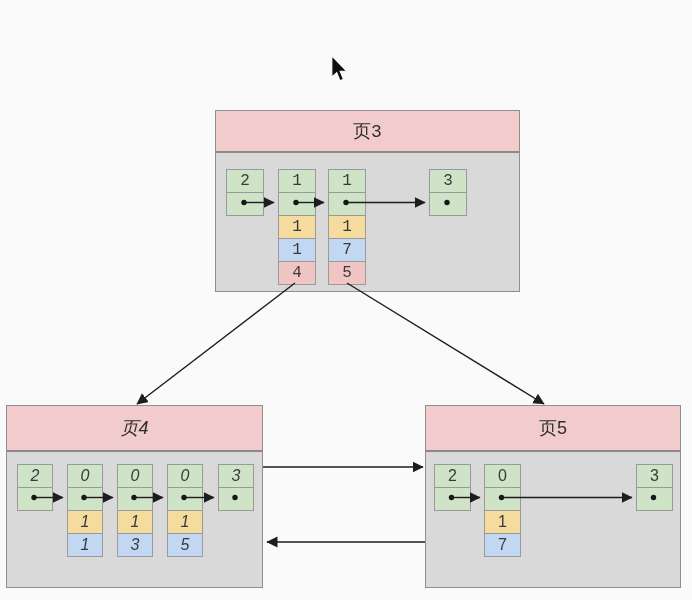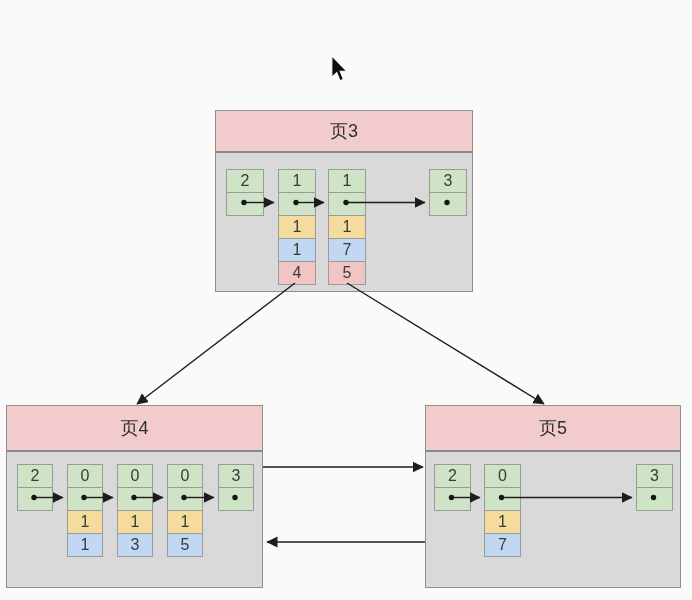--- a/index.html
+++ b/index.html
@@ -37,21 +37,21 @@
   .c-pink{background:var(--cell-pink,#f2c5c5);}
   #arrowsvg{position:absolute;left:0;top:0;z-index:5;pointer-events:none;}
   #cursor{position:absolute;left:330px;top:55px;z-index:10;}
 </style>
 </head>
 <body>
 
 <div id="canvas" style="--bg: #fafafa; --page-header: #f2cccc; --page-body: #d9d9d9; --cell-green: #cfe3c6; --cell-orange: #f6db9e; --cell-blue: #c2d7f2; --cell-pink: #f2c5c5;">
 
 
-  <div class="page" id="page0" style="left: 215px; top: 110px; width: 258px; height: 182px;">
+  <div class="page" id="page0" style="left: 215px; top: 110px; width: 305px; height: 182px; font-family: Liberation Mono, monospace;">
     <div class="page-header" id="hdr0" style="height: 42px;">
       <span>页3</span>
     </div>
   <div class="rec" style="left: 10px; top: 58px; width: 38px;">
         <div class="cell c-green" style="top: 0px; height: 24px;">2</div>
         <div class="cell c-green" style="top: 23px; height: 24px;"></div>
       </div>
       <div class="rec" style="left: 62px; top: 58px; width: 38px;">
         <div class="cell c-green" style="top: 0px; height: 24px;">1</div>
         <div class="cell c-green" style="top: 23px; height: 24px;"></div>
@@ -65,21 +65,21 @@
         <div class="cell c-orange" style="top: 46px; height: 24px;">1</div>
         <div class="cell c-blue" style="top: 69px; height: 24px;">7</div>
         <div class="cell c-pink" style="top: 92px; height: 24px;">5</div>
       </div>
       <div class="rec" style="left: 213px; top: 58px; width: 38px;">
         <div class="cell c-green" style="top: 0px; height: 24px;">3</div>
         <div class="cell c-green" style="top: 23px; height: 24px;"></div>
       </div>
     </div>
 
-  <div class="page" id="page1" style="left: 6px; top: 405px; width: 257px; height: 183px;">
+  <div class="page" id="page1" style="left: 6px; top: 405px; width: 257px; height: 183px; font-style: italic;">
     <div class="page-header" id="hdr1" style="height: 46px;">
       <span>页4</span>
     </div>
   <div class="rec" style="left: 10px; top: 58px; width: 36px;">
         <div class="cell c-green" style="top: 0px; height: 24px;">2</div>
         <div class="cell c-green" style="top: 23px; height: 24px;"></div>
       </div>
       <div class="rec" style="left: 60px; top: 58px; width: 36px;">
         <div class="cell c-green" style="top: 0px; height: 24px;">0</div>
         <div class="cell c-green" style="top: 23px; height: 24px;"></div>

